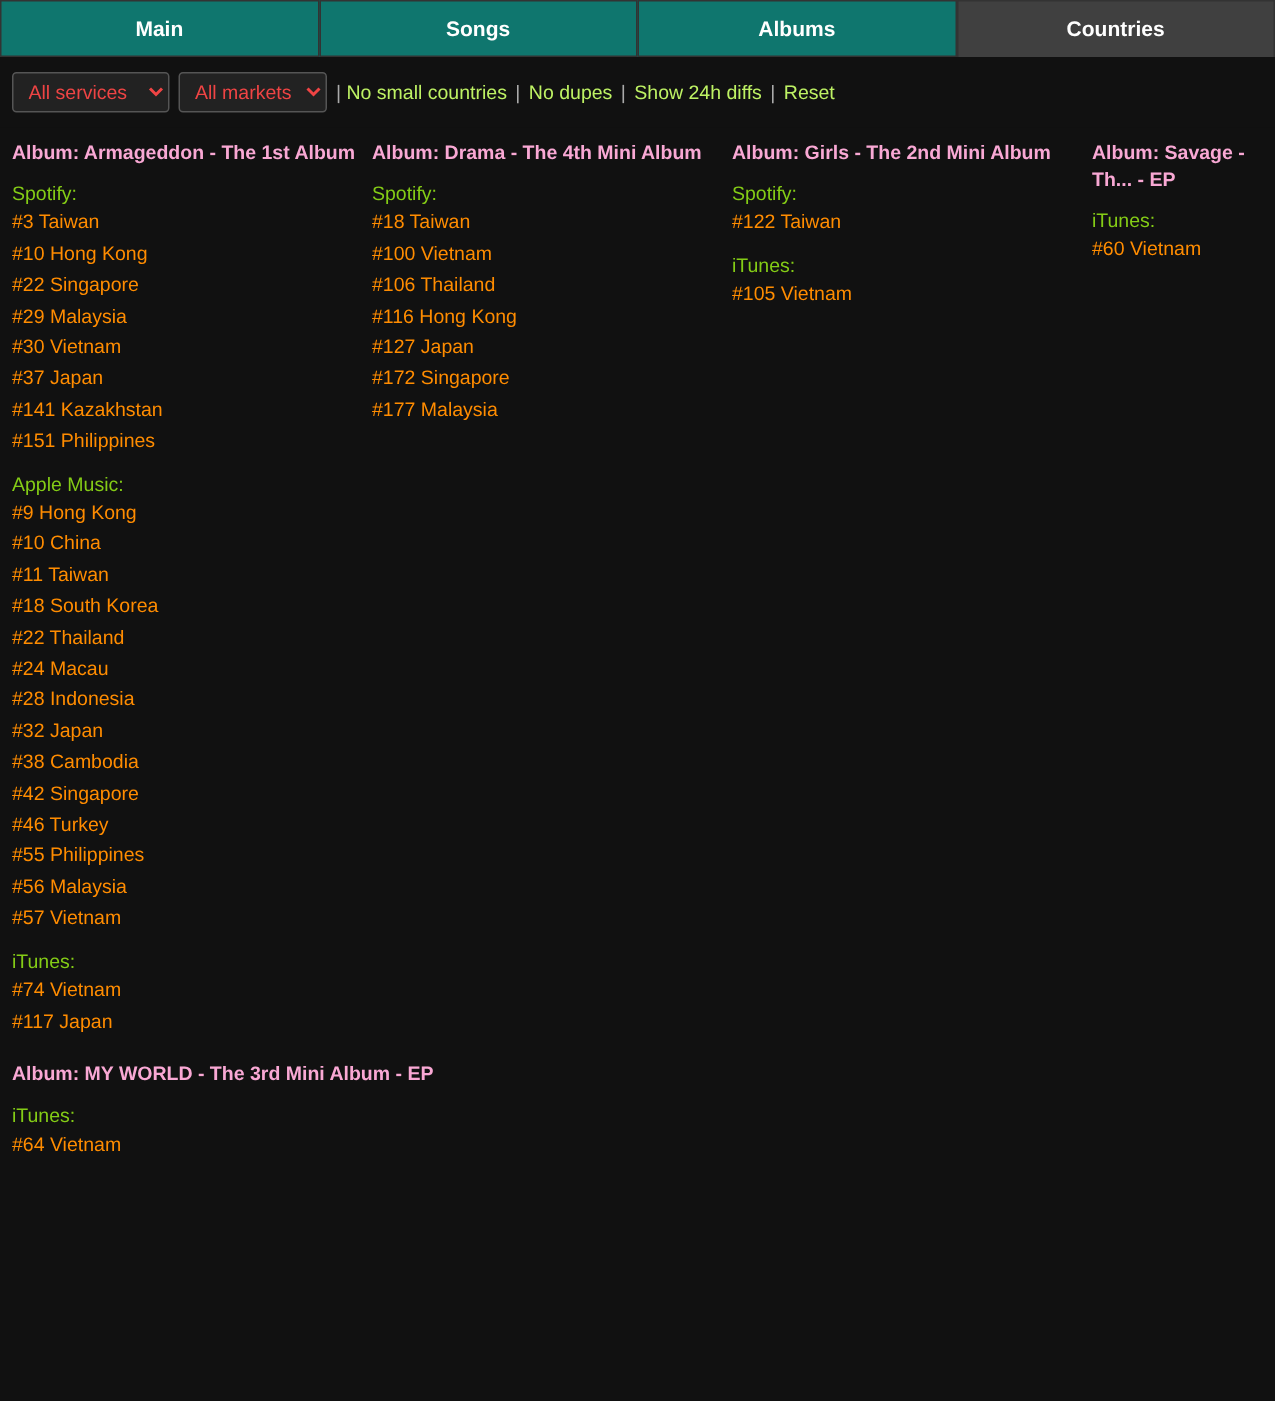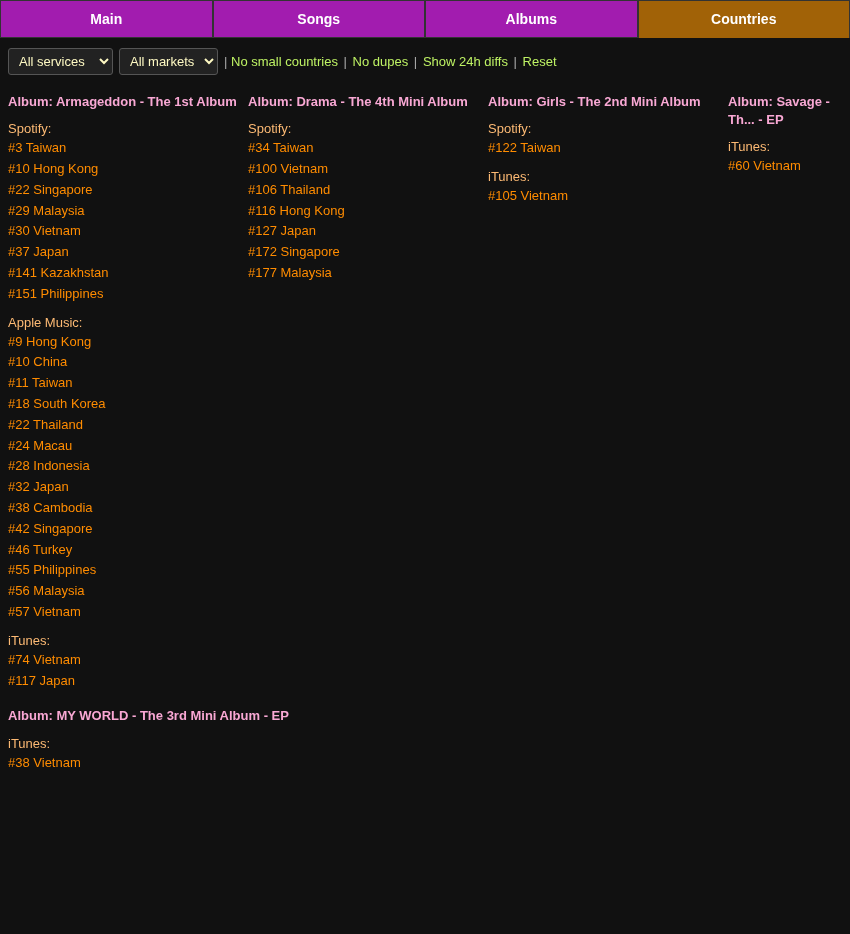--- a/index.html
+++ b/index.html
@@ -19,39 +19,39 @@
     }
     .nav-tab {
       flex: 1;
       padding: 10px 0;
       text-align: center;
       cursor: pointer;
       border: 1px solid #333;
       font-size: 14px;
       font-weight: bold;
       color: #fff;
-      background: #a21caf;
+      background: #0f766e;
     }
     .nav-tab.active {
-      background: #a16207;
+      background: #404040;
       border-bottom: none;
     }
 
     
     .filter-bar {
       display: flex;
       align-items: center;
       padding: 10px 8px;
       background: #111;
       gap: 6px;
       flex-wrap: wrap;
     }
     .filter-select {
       background: #222;
-      color: #fef9c3;
+      color: #ef4444;
       border: 1px solid #555;
       padding: 4px 6px;
       font-size: 13px;
       cursor: pointer;
       border-radius: 3px;
     }
     .filter-links {
       color: #aaa;
       font-size: 13px;
     }
@@ -73,21 +73,21 @@
       padding: 0 8px 0 0;
     }
     .album-title {
       font-size: 13px;
       font-weight: bold;
       color: #f9a8d4;
       margin-bottom: 8px;
       line-height: 1.4;
     }
     .service-label {
-      color: #fdba74;
+      color: #84cc16;
       font-size: 13px;
       margin-top: 10px;
       margin-bottom: 2px;
     }
     .chart-entry {
       color: #ff8c00;
       font-size: 13px;
       line-height: 1.6;
       cursor: pointer;
     }
@@ -146,21 +146,21 @@
       <div class="chart-entry">#55 Philippines</div>
       <div class="chart-entry">#56 Malaysia</div>
       <div class="chart-entry">#57 Vietnam</div>
       <div class="service-label">iTunes:</div>
       <div class="chart-entry">#74 Vietnam</div>
       <div class="chart-entry">#117 Japan</div>
     </div>
     <div class="column">
       <div class="album-title">Album: Drama - The 4th Mini Album</div>
       <div class="service-label">Spotify:</div>
-      <div class="chart-entry">#34 Taiwan</div>
+      <div class="chart-entry">#18 Taiwan</div>
       <div class="chart-entry">#100 Vietnam</div>
       <div class="chart-entry">#106 Thailand</div>
       <div class="chart-entry">#116 Hong Kong</div>
       <div class="chart-entry">#127 Japan</div>
       <div class="chart-entry">#172 Singapore</div>
       <div class="chart-entry">#177 Malaysia</div>
     </div>
     <div class="column">
       <div class="album-title">Album: Girls - The 2nd Mini Album</div>
       <div class="service-label">Spotify:</div>
@@ -172,15 +172,15 @@
       <div class="album-title">Album: Savage - Th... - EP</div>
       <div class="service-label">iTunes:</div>
       <div class="chart-entry">#60 Vietnam</div>
     </div>
   </div>
 
 <div style="padding: 8px;" id="extra-albums">
 <div>
       <div class="album-title">Album: MY WORLD - The 3rd Mini Album - EP</div>
       <div class="service-label">iTunes:</div>
-      <div class="chart-entry">#38 Vietnam</div>
+      <div class="chart-entry">#64 Vietnam</div>
     </div>
   </div>
 
 </body></html>

